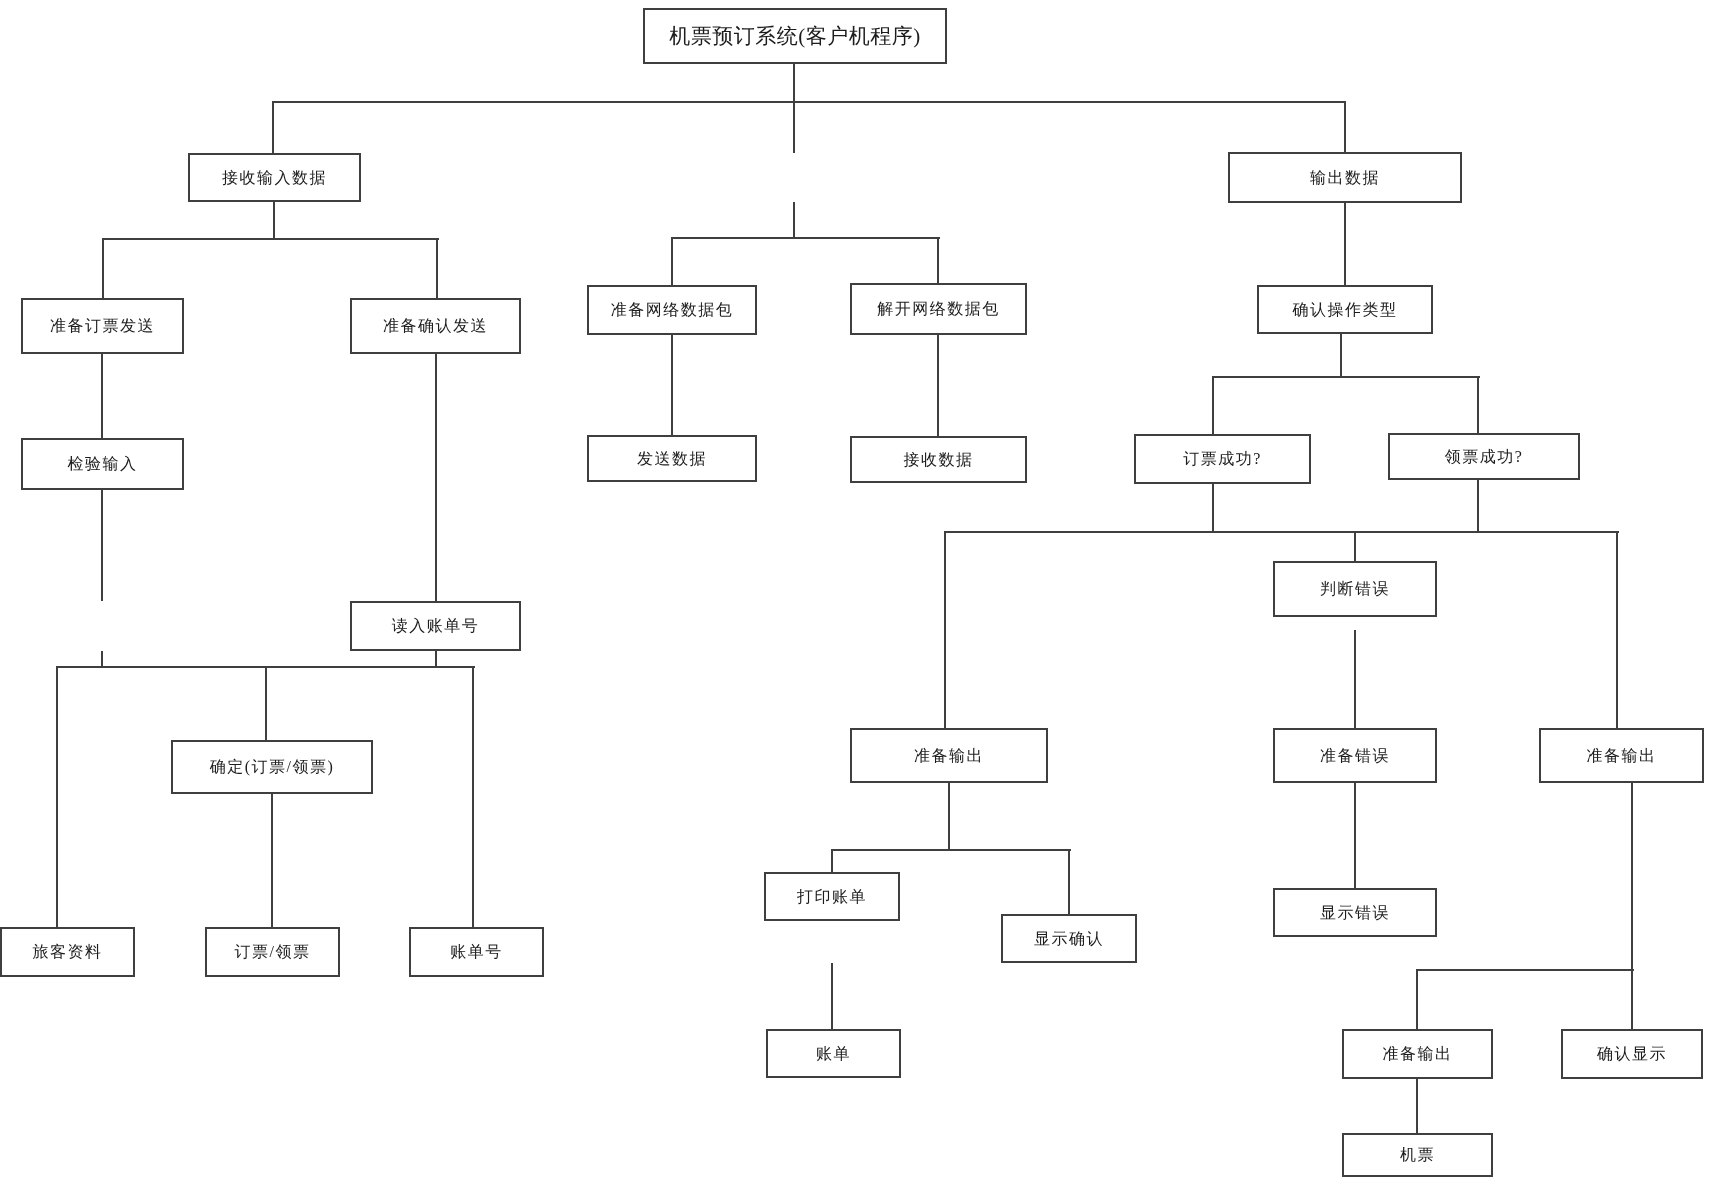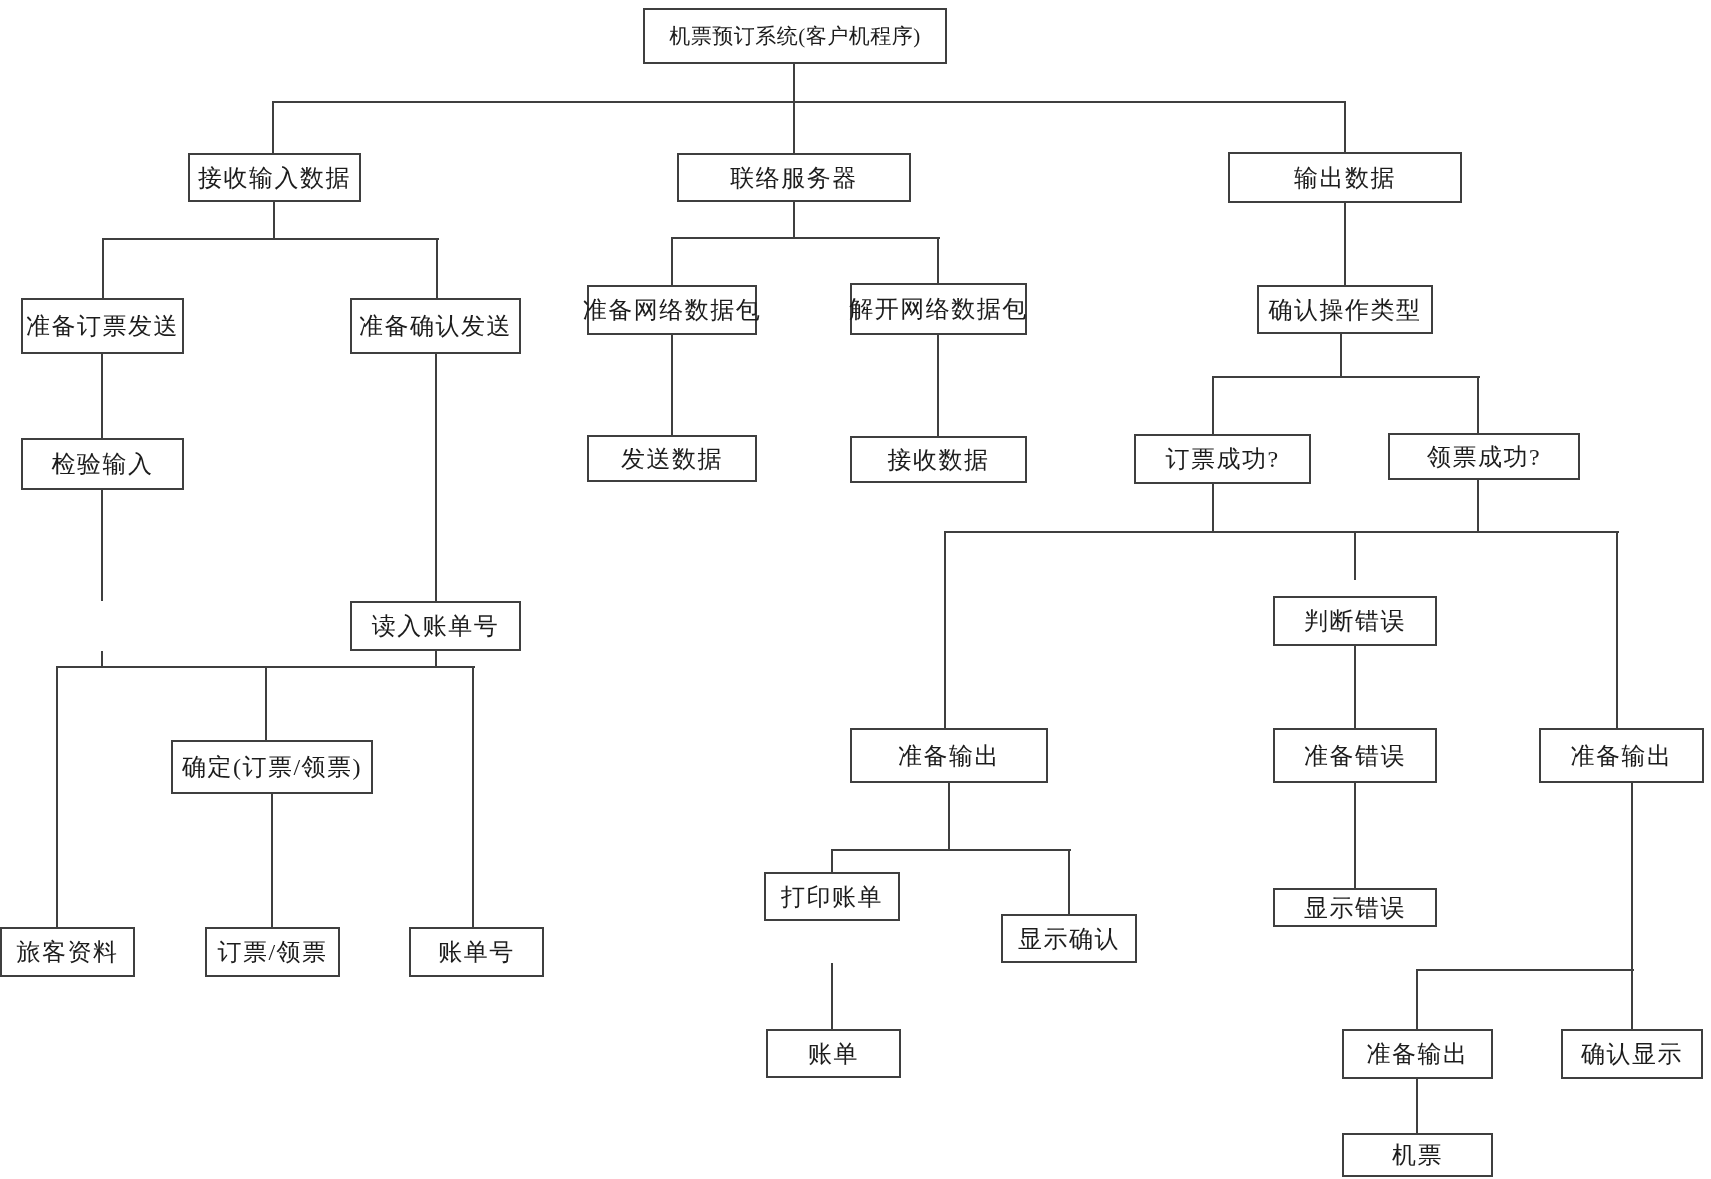--- a/index.html
+++ b/index.html
@@ -19,21 +19,21 @@
     position: absolute;
     box-sizing: border-box;
     background: #ffffff;
     border: 2px solid #3f3f3f;
     display: flex;
     align-items: center;
     justify-content: center;
     z-index: 2;
   }
   .node .lbl {
-    font-size: 24px;
+    font-size: 16px;
     letter-spacing: 1.5px;
     color: #1c1c1c;
     white-space: nowrap;
     line-height: 1;
   }
   .node.root .lbl {
     font-size: 21px;
     letter-spacing: 0.5px;
   }
   .edge {
@@ -45,23 +45,20 @@
 </head>
 <body>
 
 <div class="canvas">
 
   <div class="node root" style="left:643px;top:8px;width:304px;height:56px">
       <span class="lbl">机票预订系统(客户机程序)</span>
     </div>
   <div class="node" style="left:188px;top:153px;width:173px;height:49px">
       <span class="lbl">接收输入数据</span>
-    </div>
-  <div class="node" style="left:677px;top:153px;width:234px;height:49px">
-      <span class="lbl">联络服务器</span>
     </div>
   <div class="node" style="left:1228px;top:152px;width:234px;height:51px">
       <span class="lbl">输出数据</span>
     </div>
   <div class="node" style="left:21px;top:298px;width:163px;height:56px">
       <span class="lbl">准备订票发送</span>
     </div>
   <div class="node" style="left:350px;top:298px;width:171px;height:56px">
       <span class="lbl">准备确认发送</span>
     </div>
@@ -85,36 +82,36 @@
     </div>
   <div class="node" style="left:1134px;top:434px;width:177px;height:50px">
       <span class="lbl">订票成功?</span>
     </div>
   <div class="node" style="left:1388px;top:433px;width:192px;height:47px">
       <span class="lbl">领票成功?</span>
     </div>
   <div class="node" style="left:350px;top:601px;width:171px;height:50px">
       <span class="lbl">读入账单号</span>
     </div>
-  <div class="node" style="left:1273px;top:596px;width:164px;height:50px">
+  <div class="node" style="left:1273px;top:561px;width:164px;height:56px">
       <span class="lbl">判断错误</span>
     </div>
   <div class="node" style="left:171px;top:740px;width:202px;height:54px">
       <span class="lbl">确定(订票/领票)</span>
     </div>
   <div class="node" style="left:850px;top:728px;width:198px;height:55px">
       <span class="lbl">准备输出</span>
     </div>
   <div class="node" style="left:1273px;top:728px;width:164px;height:55px">
       <span class="lbl">准备错误</span>
     </div>
   <div class="node" style="left:1539px;top:728px;width:165px;height:55px">
       <span class="lbl">准备输出</span>
     </div>
-  <div class="node" style="left:1273px;top:888px;width:164px;height:39px">
+  <div class="node" style="left:1273px;top:888px;width:164px;height:49px">
       <span class="lbl">显示错误</span>
     </div>
   <div class="node" style="left:0px;top:927px;width:135px;height:50px">
       <span class="lbl">旅客资料</span>
     </div>
   <div class="node" style="left:205px;top:927px;width:135px;height:50px">
       <span class="lbl">订票/领票</span>
     </div>
   <div class="node" style="left:409px;top:927px;width:135px;height:50px">
       <span class="lbl">账单号</span>

